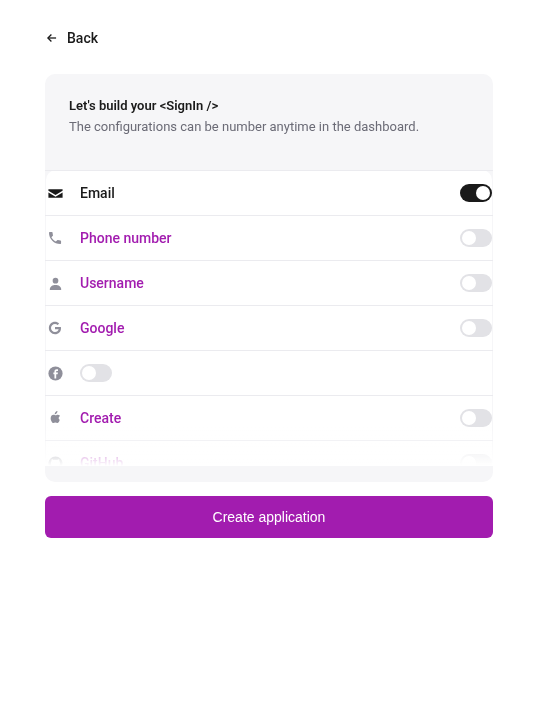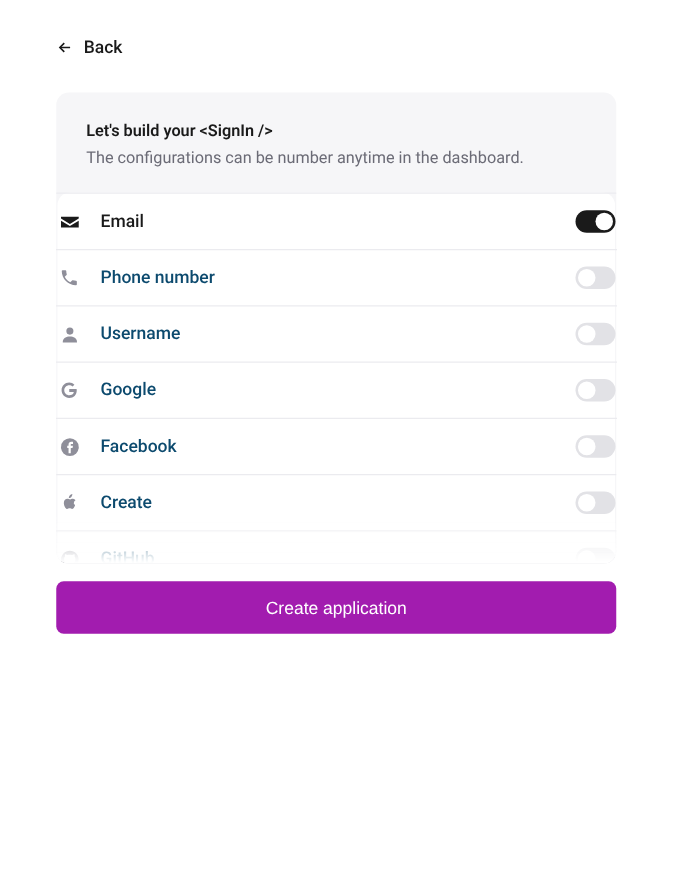--- a/index.html
+++ b/index.html
@@ -81,21 +81,21 @@
       font-size: 14px;
       font-weight: 600;
       color: #1a1a1a;
       margin-bottom: 12px;
     }
     .options-scroll {
       height: 296px;
       overflow: hidden;
       position: relative;
       border-top: 1px solid #ebebef;
-      margin: 0 -20px;
+      margin: 16px -20px;
     }
     .options-inner {
       height: 100%;
       overflow-y: auto;
     }
     .options-list {
       list-style: none;
     }
     .option-row {
       display: flex;
@@ -117,21 +117,21 @@
       font-size: 14px;
       font-weight: 500;
     }
     .option-row.enabled .option-label {
       color: #1a1a1a;
     }
     .option-row.enabled .option-icon {
       color: #1a1a1a;
     }
     .option-row.disabled .option-label {
-      color: #0c4a6e;
+      color: #a21caf;
     }
     .option-row.disabled .option-icon {
       color: #8f8f9a;
     }
     .toggle {
       width: 32px;
       height: 18px;
       border-radius: 9px;
       position: relative;
       cursor: pointer;
@@ -254,21 +254,20 @@
                 <div class="toggle-knob"></div>
               </div>
             </li>
             <li class="option-row disabled">
               <span class="option-icon">
                 <svg width="17" height="17" viewBox="0 0 24 24" fill="currentColor">
                   <circle cx="12" cy="12" r="10"></circle>
                   <path fill="#fff" d="M13.5 8.5h2V6h-2c-1.7 0-3 1.3-3 3v1.5H9V13h1.5v6h2.5v-6h2l.5-2.5h-2.5V9c0-.3.2-.5.5-.5z"></path>
                 </svg>
               </span>
-              <span class="option-label">Facebook</span>
               <div class="toggle off">
                 <div class="toggle-knob"></div>
               </div>
             </li>
             <li class="option-row disabled">
               <span class="option-icon">
                 <svg width="16" height="16" viewBox="0 0 24 24" fill="currentColor">
                   <path d="M17.5 12.5c0-2.5 2-3.5 2-3.5s-1.2-1.8-3.2-1.8c-1.5 0-2.3.8-3.3.8s-1.8-.8-3.3-.8c-2 0-4.2 1.7-4.2 5 0 3.5 2.5 7.3 4 7.3.8 0 1.8-.8 3-.8s2 .8 3 .8c1.8 0 3.5-3.5 3.5-5-1.5-.5-1.5-2-1.5-2zM14.5 5c.8-1 1.3-2.3 1.2-3.5-1.2.1-2.4.8-3.1 1.7-.7.8-1.2 2-1.1 3.2 1.3.1 2.3-.5 3-1.4z"></path>
                 </svg>
               </span>

